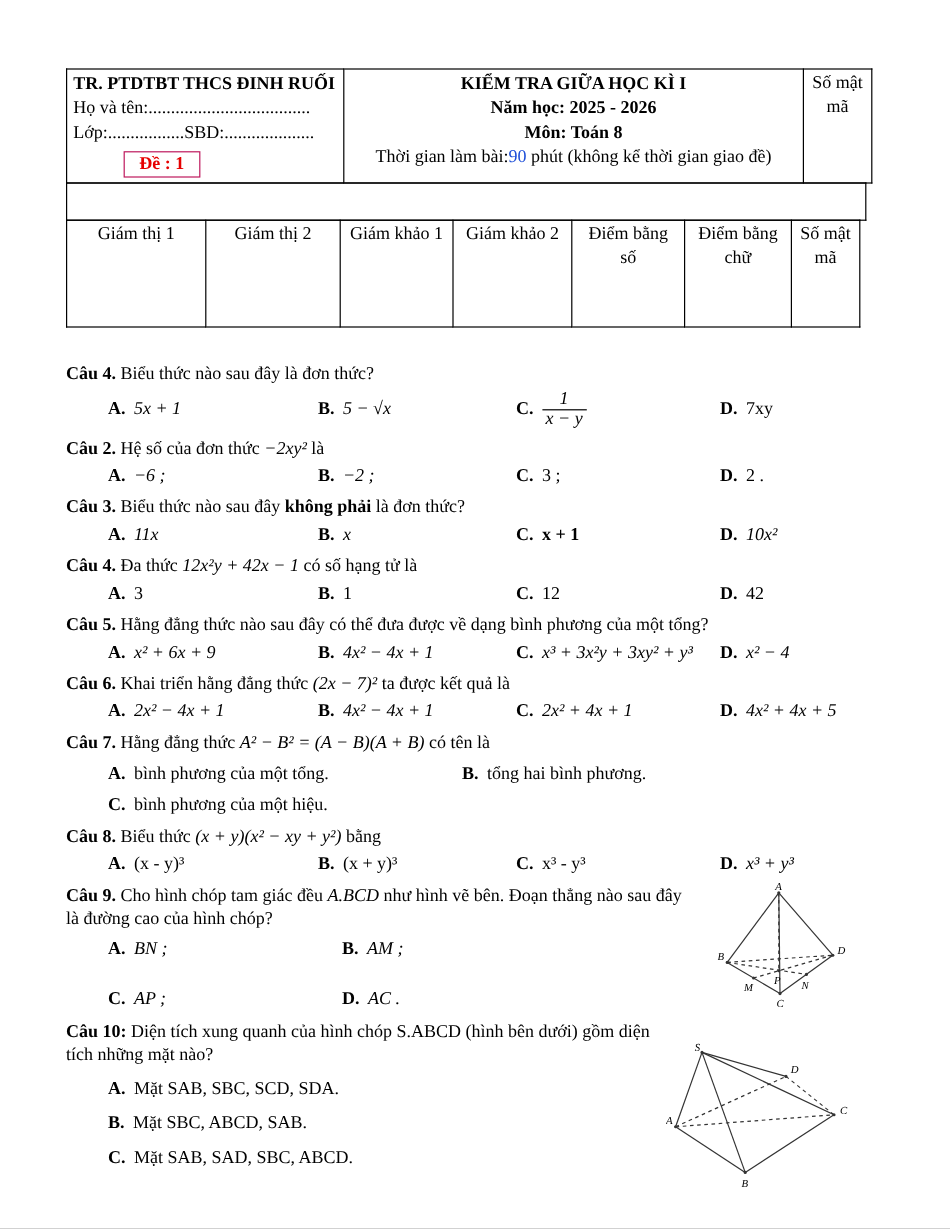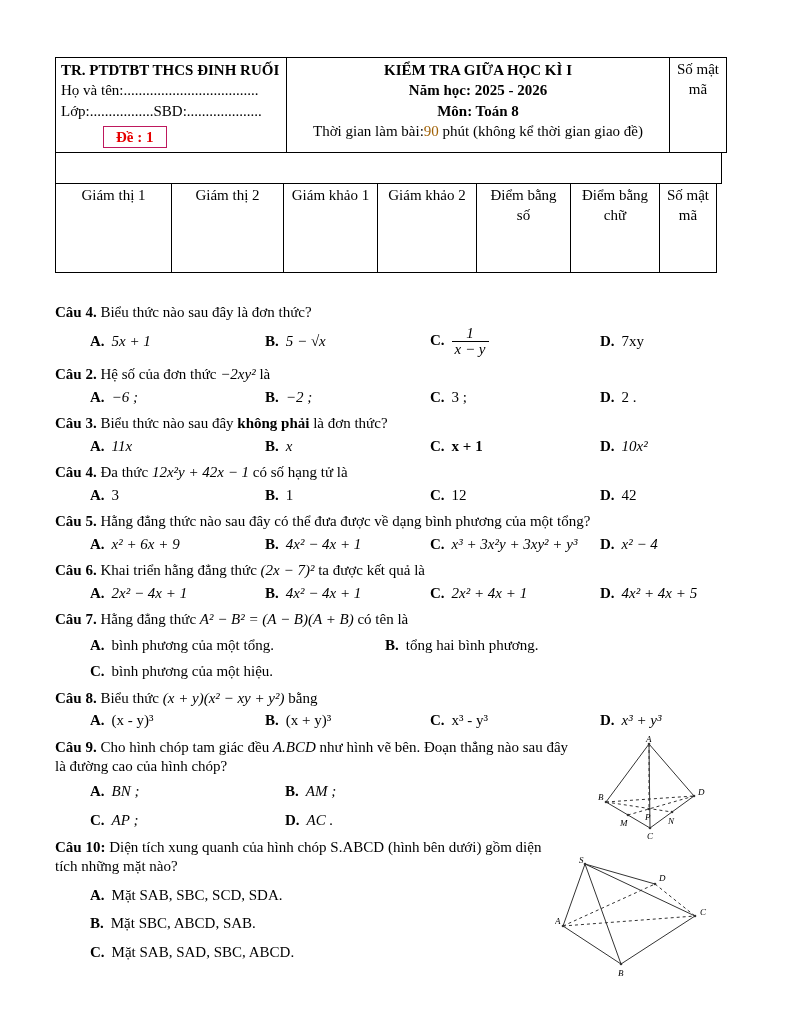--- a/index.html
+++ b/index.html
@@ -2,21 +2,21 @@
 <html><head>
 <meta charset="utf-8">
 <style>
   html,body{margin:0;padding:0;background:#888;}
   .page{
     width:792px;height:1024px;background:#ffffff;margin:0 auto;
     font-family:"Liberation Serif","DejaVu Serif",serif;
     color:#000;font-size:15px;line-height:1.3;position:relative;overflow:hidden;
   }
   .bold{font-weight:bold;}
-  .red{color:#a16207;}
+  .red{color:#1d4ed8;}
   table.doc{border-collapse:collapse;margin-left:55px;}
   table.doc td{border:1px solid #000;vertical-align:top;padding:2px 5px;}
   .t1{margin-top:57px;}
   .t2,.t3{margin-top:-1px;}
   .school-cell{width:220px;}
   .school-cell div{line-height:1.35;}
   .title-cell{width:372px;text-align:center;}
   .title-cell div{line-height:1.35;}
   .code-cell{width:46px;text-align:center;line-height:1.3;}
   .de-box{display:inline-block;border:1px solid #be185d;color:#e60000;font-weight:bold;
@@ -27,21 +27,21 @@
   .t3 td{height:84px;text-align:center;}
   .content{margin:30px 70px 0 55px;text-align:left;}
   .intro{margin:0 0 8px 0;text-align:justify;}
   .q{margin:0 0 7px 0;position:relative;}
   .qtext{margin:0;}
   .qlabel{font-weight:bold;}
   .opts4{display:grid;grid-template-columns:175px 165px 170px auto;padding-left:35px;
     margin:3px 0 2px 0;align-items:center;}
   .opts2{display:grid;grid-template-columns:295px auto;row-gap:7px;padding-left:35px;
     margin:6px 0 4px 0;width:560px;}
-  .opts2n{display:grid;grid-template-columns:195px auto;row-gap:10px;padding-left:35px;
+  .opts2n{display:grid;grid-template-columns:195px auto;row-gap:23px;padding-left:35px;
     margin:5px 0 2px 0;width:420px;}
   .optstack .opt{display:block;margin:9px 0 0 35px;}
   .opt{white-space:nowrap;}
   .opt .lbl{font-weight:bold;margin-right:7px;}
   .math{font-style:italic;}
   .frac{display:inline-block;vertical-align:middle;text-align:center;font-style:italic;line-height:1.05;}
   .frac .fnum{display:block;border-bottom:1px solid #000;padding:0 8px;}
   .frac .fden{display:block;padding:0 3px;}
   .q9{padding-right:140px;}
   .fig9{position:absolute;left:543px;top:-4px;}

